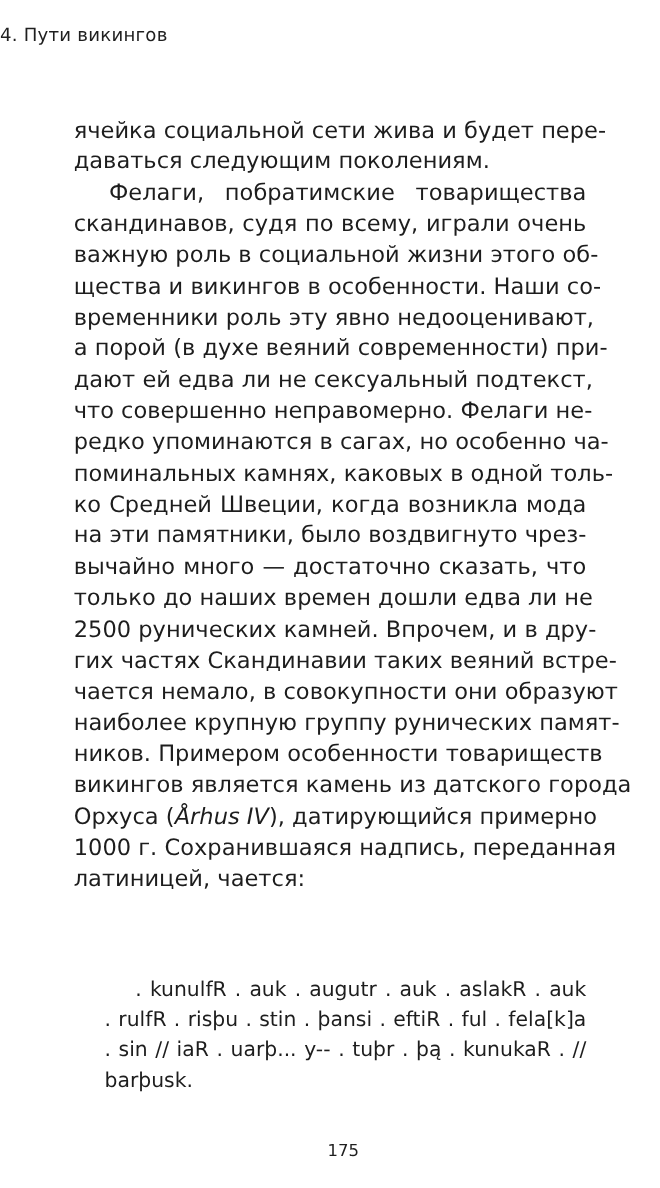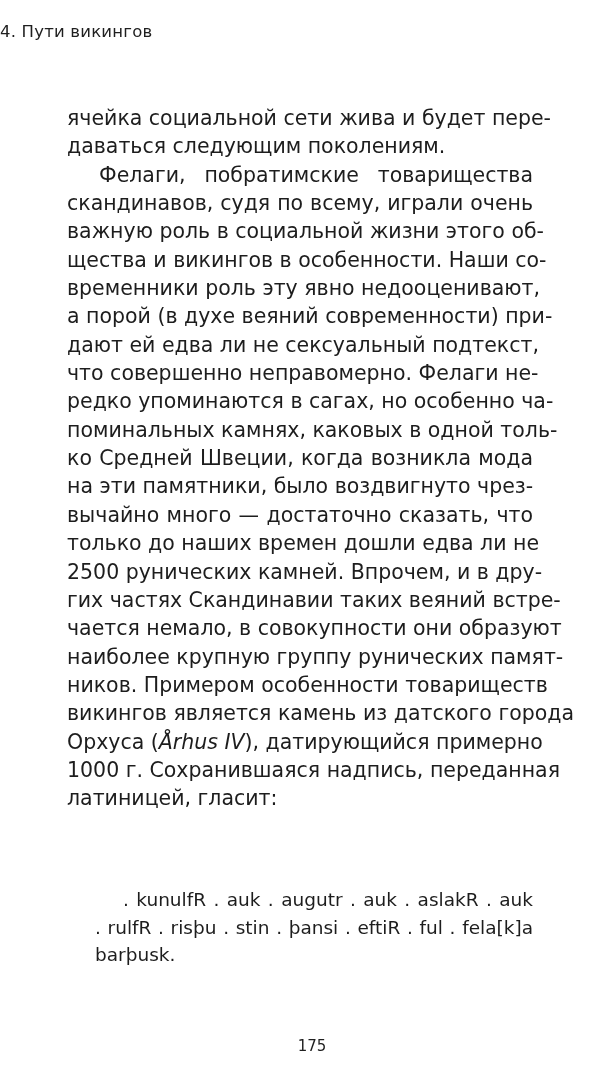--- a/index.html
+++ b/index.html
@@ -44,22 +44,23 @@
   <span class="line">вычайно много — достаточно сказать, что</span>
   <span class="line">только до наших времен дошли едва ли не</span>
   <span class="line">2500 рунических камней. Впрочем, и в дру-</span>
   <span class="line">гих частях Скандинавии таких веяний встре-</span>
   <span class="line">чается немало, в совокупности они образуют</span>
   <span class="line">наиболее крупную группу рунических памят-</span>
   <span class="line">ников. Примером особенности товариществ</span>
   <span class="line">викингов является камень из датского города</span>
   <span class="line"><span>Орхуса (</span><i>Århus IV</i><span>), датирующийся примерно</span></span>
   <span class="line">1000 г. Сохранившаяся надпись, переданная</span>
-  <span class="line last">латиницей, гласит:</span>
+  <span class="line last">латиницей, чается:</span>
 </div>
 
 <div class="quote">
   <span class="qline indent">. kunulfR . auk . augutr . auk . aslakR . auk</span>
   <span class="qline">. rulfR . risþu . stin . þansi . eftiR . ful . fela[k]a</span>
+  <span class="qline">. sin // iaR . uarþ... y-- . tuþr . þą . kunukaR . //</span>
   <span class="qline last">barþusk.</span>
 </div>
 
 <div class="folio">175</div>
 
 </body></html>

